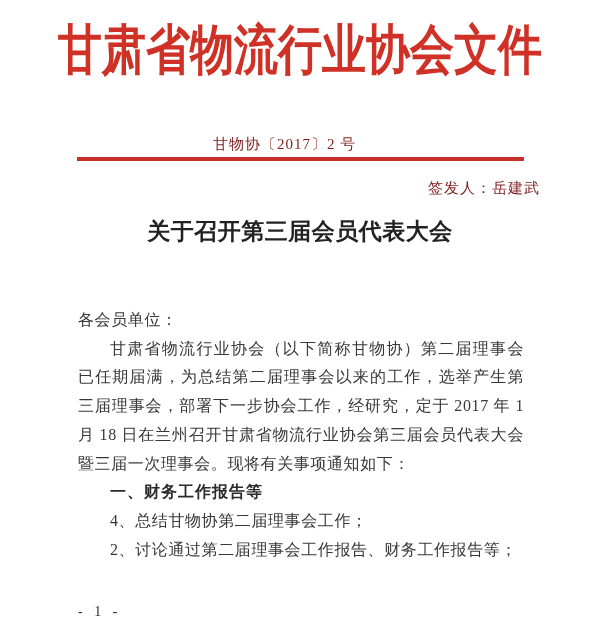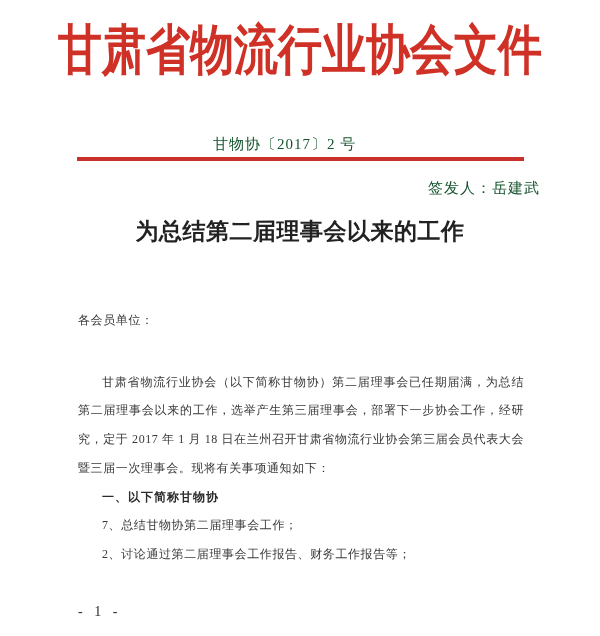--- a/index.html
+++ b/index.html
@@ -28,21 +28,21 @@
     transform-origin: center top;
     white-space: nowrap;
   }
   .doc-row {
     position: absolute;
     top: 135px;
     left: 0;
     width: 100%;
     height: 20px;
     font-size: 15px;
-    color: #14532d;
+    color: #7f1d1d;
   }
   .doc-number {
     position: absolute;
     left: 213px;
     top: 0;
     letter-spacing: 1px;
     white-space: nowrap;
   }
   .issuer {
     position: absolute;
@@ -70,28 +70,28 @@
     font-weight: bold;
     line-height: 31px;
     color: #222222;
     letter-spacing: 0.5px;
   }
   .body-text {
     position: absolute;
     top: 306px;
     left: 78px;
     width: 446px;
-    font-size: 12px;
+    font-size: 16px;
     line-height: 28.7px;
     letter-spacing: 0.6px;
     color: #383838;
     text-align: justify;
   }
   .salutation { text-indent: 0; }
-  .para { text-indent: 2em; margin-top: 33px; }
+  .para { text-indent: 2em; }
   .section-heading {
     text-indent: 2em;
     font-weight: bold;
     font-family: "Liberation Sans", "DejaVu Sans", sans-serif;
     color: #2b2b2b;
     letter-spacing: 1px;
   }
   .list-item { text-indent: 2em; }
   .page-number {
     position: absolute;
@@ -111,26 +111,26 @@
   <div class="org-title">甘肃省物流行业协会文件</div>
 
   <div class="doc-row">
     <span class="doc-number">甘物协〔2017〕2 号</span>
     <span class="issuer">签发人：岳建武</span>
   </div>
 
   <div class="red-rule"></div>
 
   <div class="doc-title">
-    <div>为总结第二届理事会以来的工作</div>
+    <div>关于召开第三届会员代表大会</div>
   </div>
 
   <div class="body-text">
     <div class="salutation">各会员单位：</div>
     <div class="para">甘肃省物流行业协会（以下简称甘物协）第二届理事会已任期届满，为总结第二届理事会以来的工作，选举产生第三届理事会，部署下一步协会工作，经研究，定于 2017 年 1 月 18 日在兰州召开甘肃省物流行业协会第三届会员代表大会暨三届一次理事会。现将有关事项通知如下：</div>
-    <div class="section-heading">一、以下简称甘物协</div>
-    <div class="list-item">7、总结甘物协第二届理事会工作；</div>
+    <div class="section-heading">一、财务工作报告等</div>
+    <div class="list-item">4、总结甘物协第二届理事会工作；</div>
     <div class="list-item">2、讨论通过第二届理事会工作报告、财务工作报告等；</div>
   </div>
 
   <div class="page-number">- 1 -</div>
 
 </div>
 
 </body></html>

